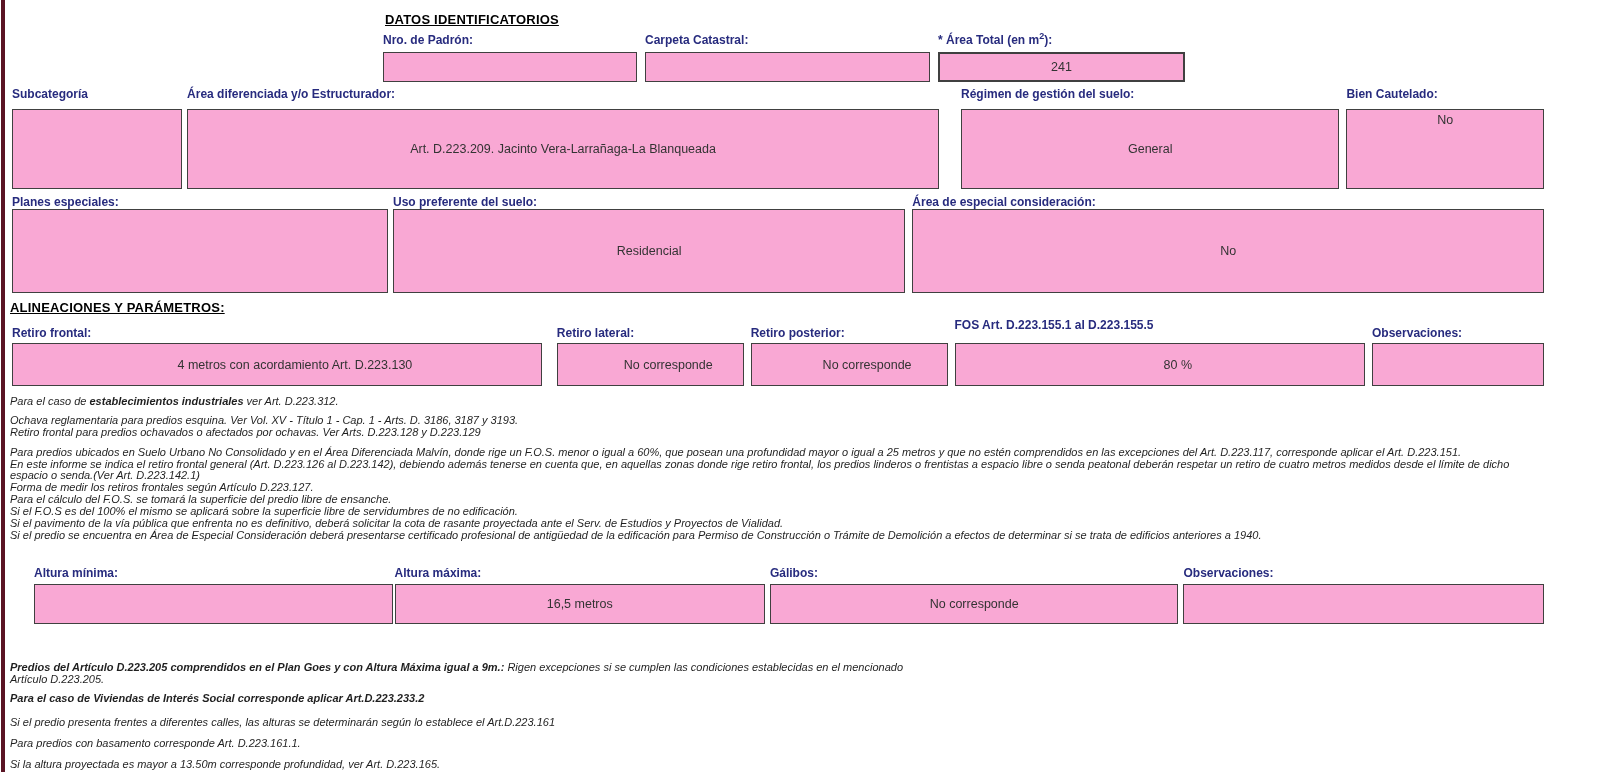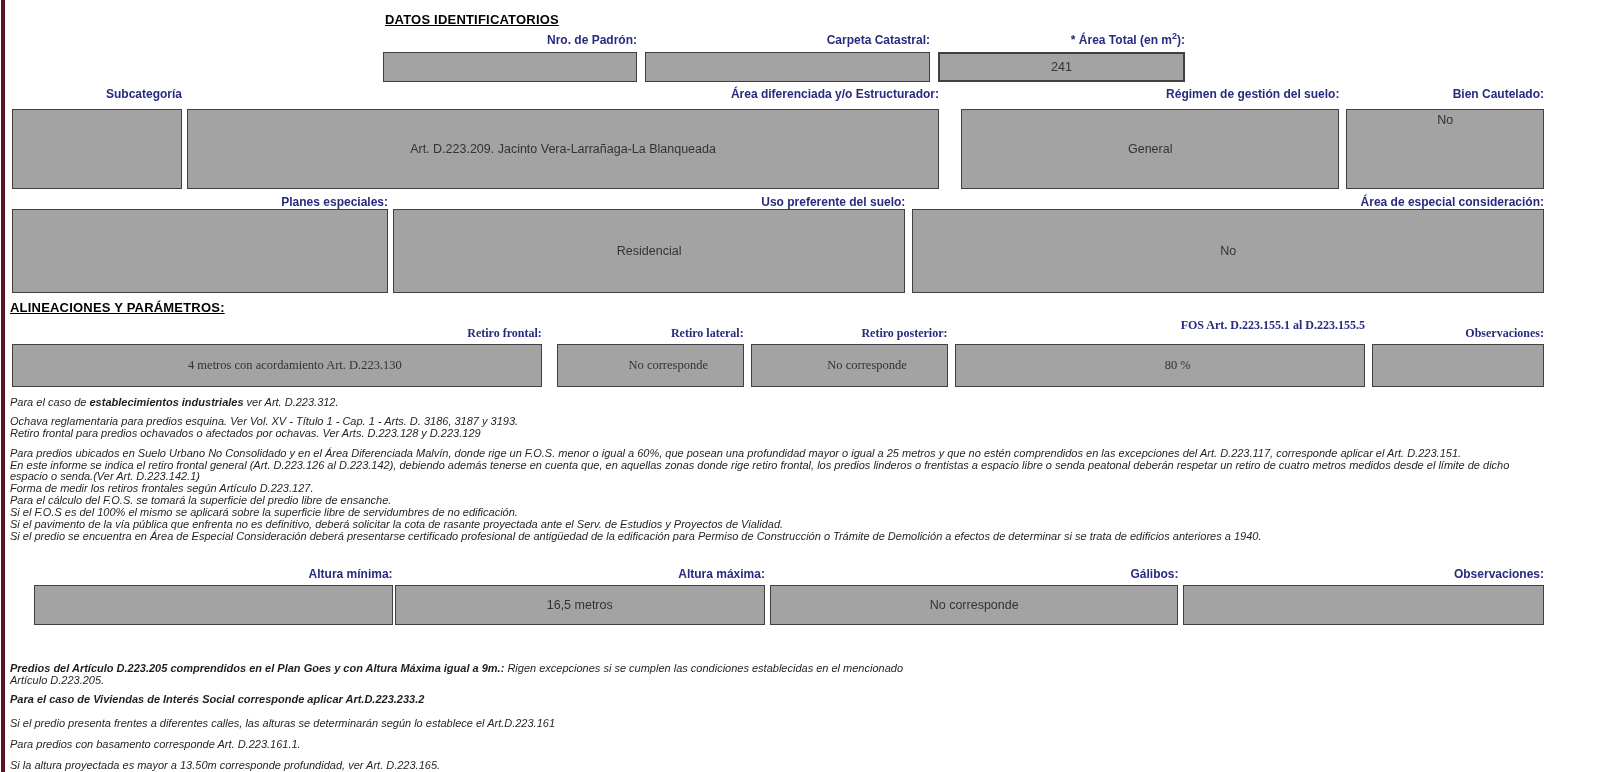--- a/index.html
+++ b/index.html
@@ -11,36 +11,36 @@
   }
   *{box-sizing:border-box;}
   body{margin:0;background:#fff;font-family:"Liberation Sans",sans-serif;}
   #page{position:relative;width:1544px;height:772px;background:#ffffff;overflow:hidden;padding-top:12px;}
   #leftbar{position:absolute;left:1px;top:0;width:4px;height:772px;background:var(--bar);}
   .sec-title{font-size:13px;font-weight:bold;color:#000;text-decoration:underline;letter-spacing:.2px;}
   #datos-title{margin-left:385px;}
   #alin-title{margin:7px 0 3px 10px;}
   .row{display:flex;align-items:flex-end;}
   .fg{display:flex;flex-direction:column;}
-  .lbl{font-size:12px;font-weight:bold;color:var(--label);text-align:right;white-space:nowrap;}
-  .box{border:1px solid var(--border);background:#a3a3a3;display:flex;align-items:center;justify-content:center;
+  .lbl{font-size:12px;font-weight:bold;color:var(--label);text-align:left;white-space:nowrap;}
+  .box{border:1px solid var(--border);background:#f9a8d4;display:flex;align-items:center;justify-content:center;
        font-size:12.5px;color:var(--boxtext);text-align:left;}
   .box.v-top{align-items:flex-start;padding-top:3px;}
   sup{font-size:9px;}
   
   #row1{margin-left:383px;margin-top:4px;}
   #row1 .lbl{margin-bottom:5px;}
   #row1 .box{height:30px;}
   #row2{margin-left:12px;margin-top:5px;}
   #row2 .lbl{margin-bottom:8px;}
   #row2 .box{height:80px;}
   #row3{margin-left:12px;margin-top:6px;}
   #row3 .lbl{}
   #row3 .box{height:84px;}
-  #row4{margin-left:12px;font-family:Liberation Serif, serif;}
+  #row4{margin-left:12px;}
   #row4 .lbl{margin-bottom:3px;}
   #row4 .box{height:43px;padding-left:36px;}
   #row5{margin-left:12px;margin-top:24px;padding-left:22px;}
   #row5 .lbl{margin-bottom:4px;}
   #row5 .box{height:40px;}
   
   .note{font-style:italic;font-size:11px;color:var(--note);line-height:1.08;margin-left:10px;white-space:nowrap;}
   .note b{font-weight:bold;}
   #nota-industriales{margin-top:10px;}
   #notas-ochava{margin-top:7px;}

